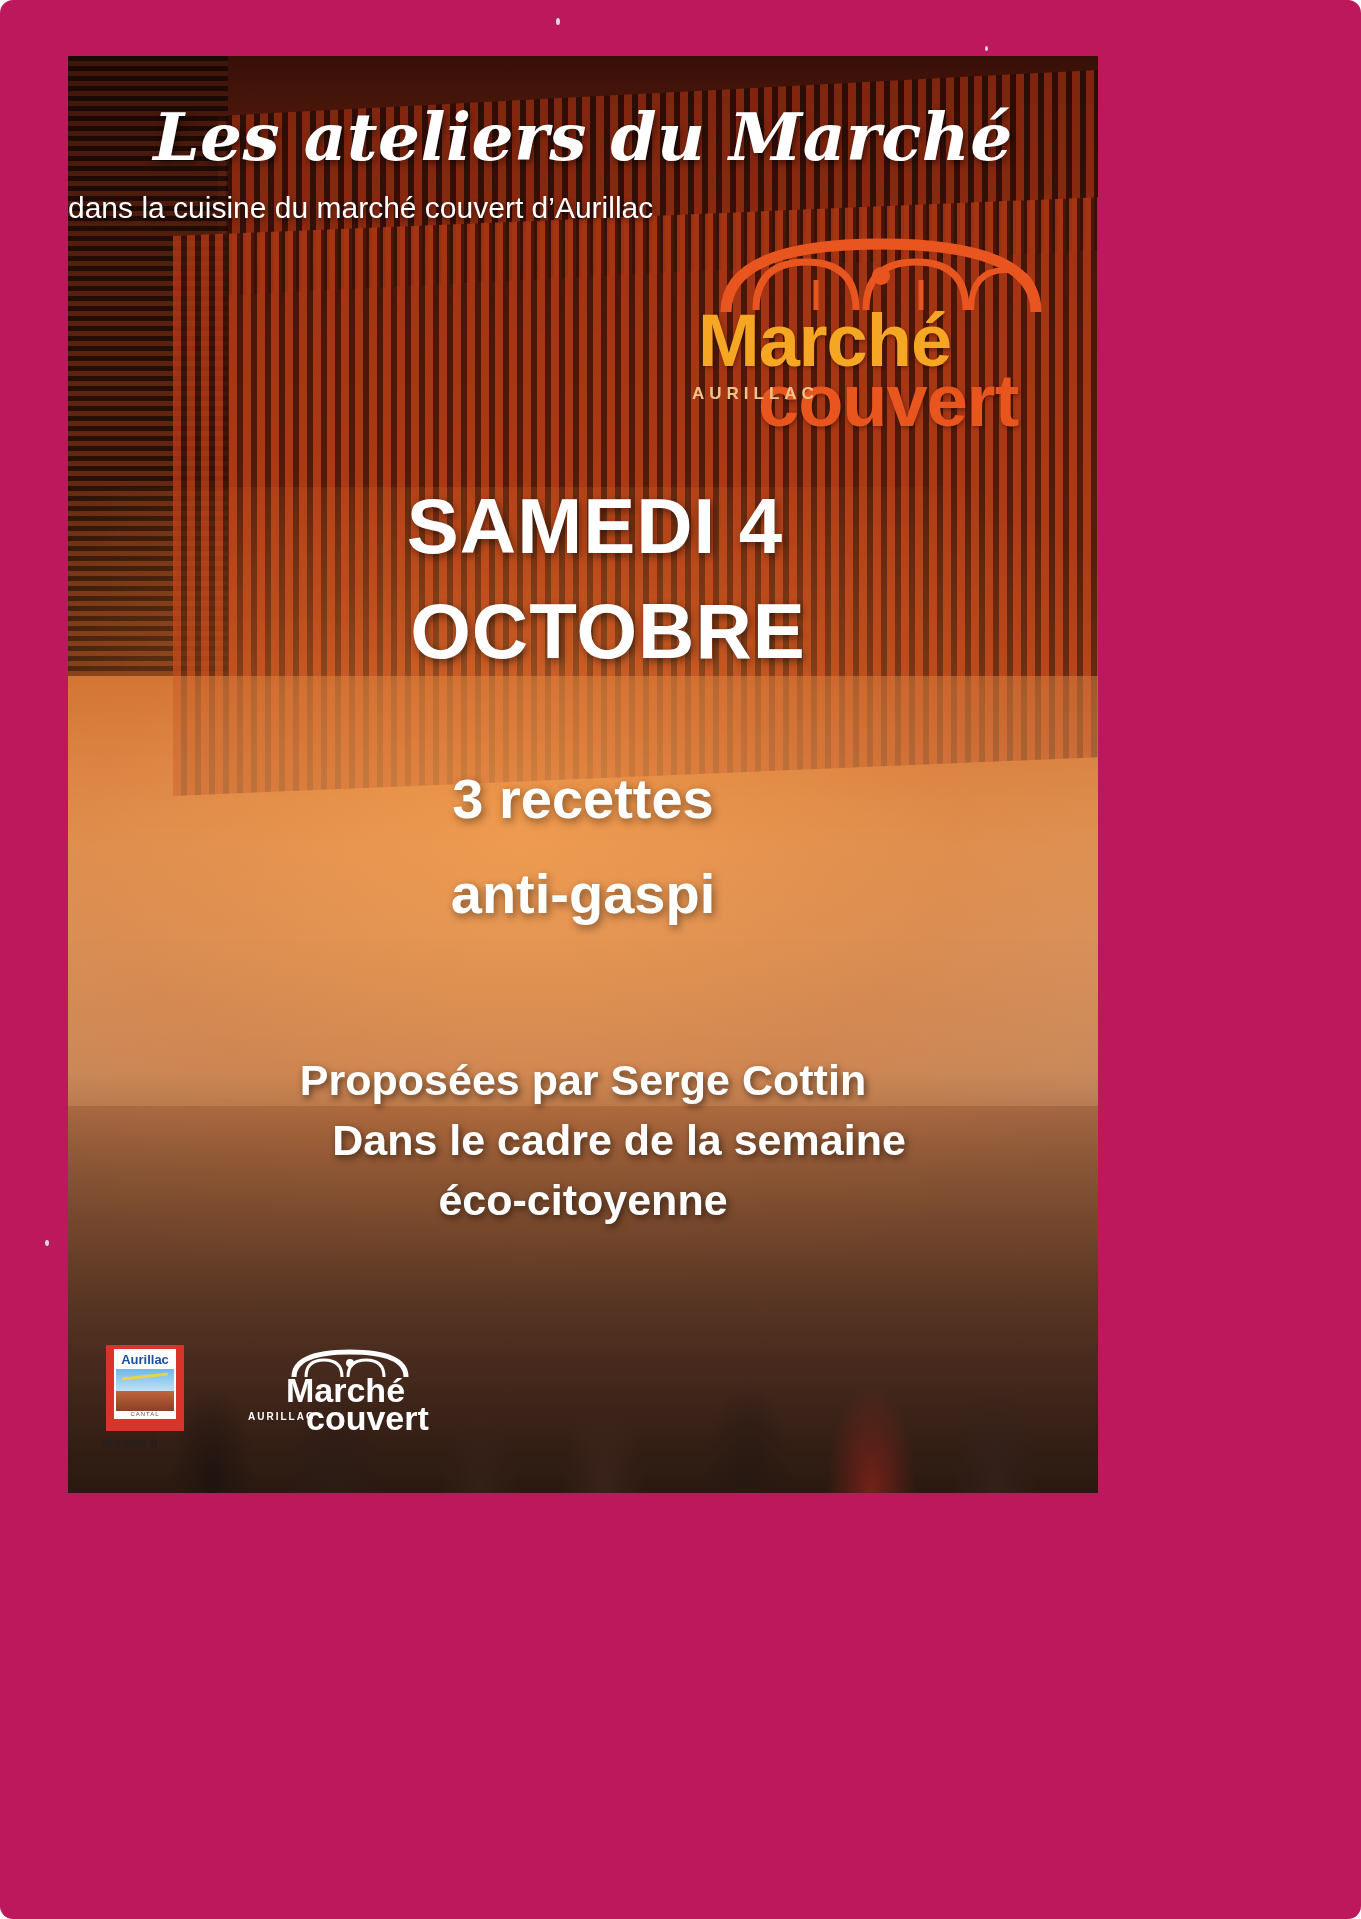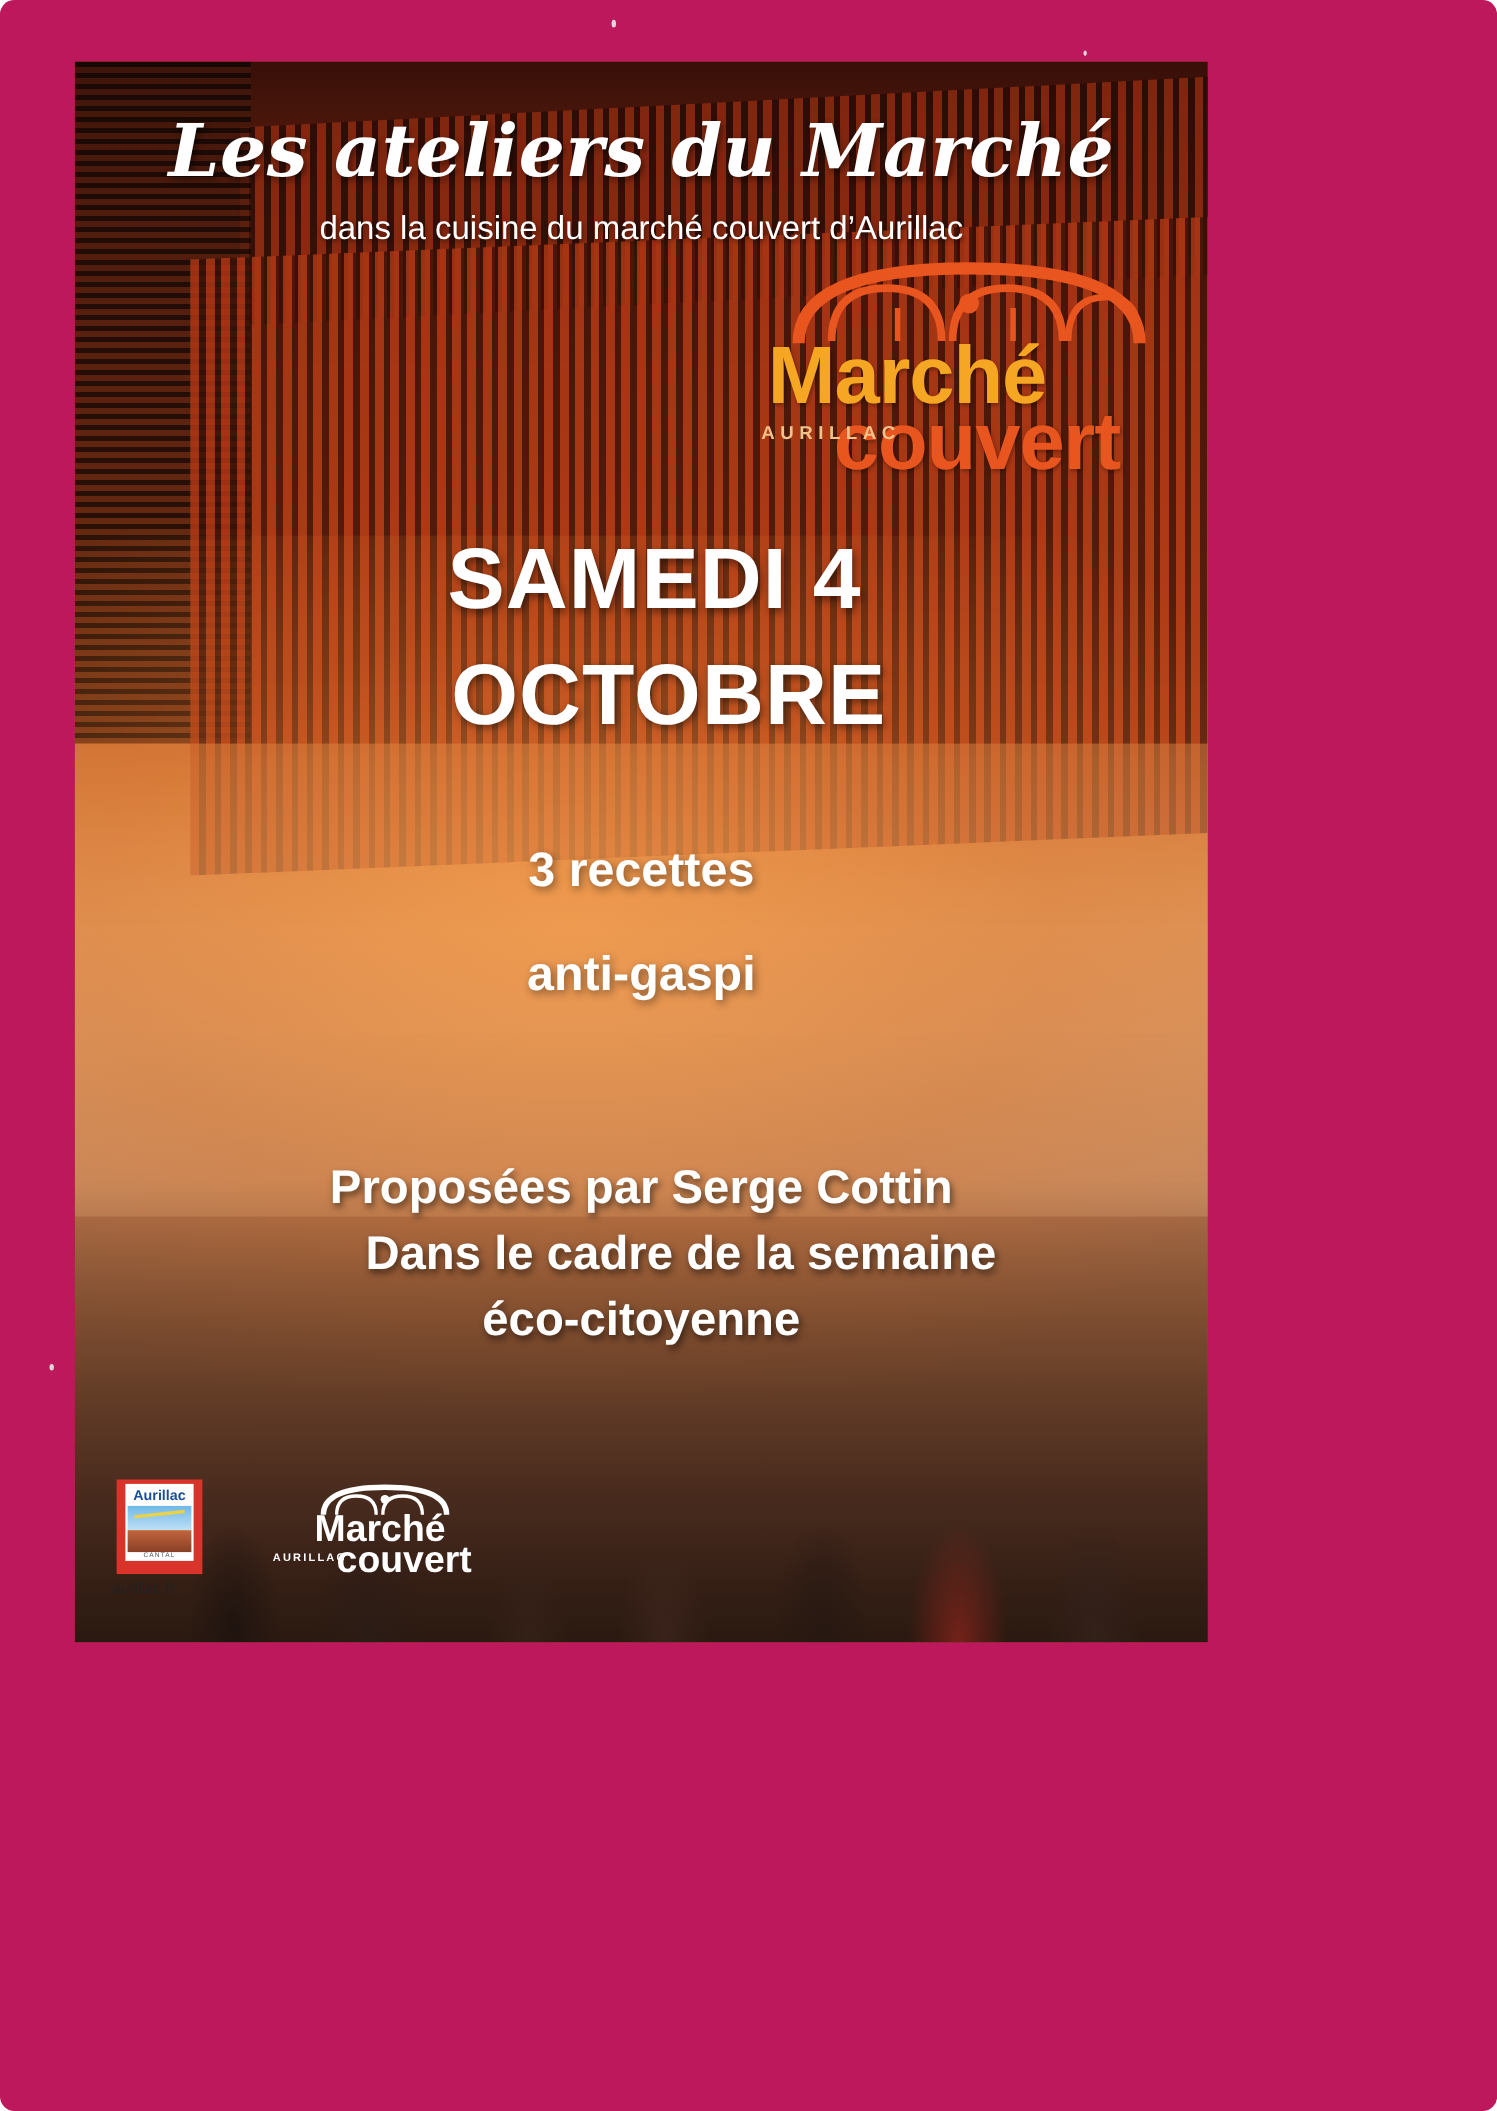--- a/index.html
+++ b/index.html
@@ -165,21 +165,21 @@
     font-weight: bold;
     font-size: 66px;
     letter-spacing: 0.5px;
     text-shadow: 2px 3px 7px rgba(0,0,0,0.55);
   }
   .subtitle {
     position: absolute;
     top: 135px;
     left: 0;
     width: 100%;
-    text-align: center;
+    text-align: left;
     color: #ffffff;
     font-size: 30px;
     font-weight: 500;
     text-shadow: 1px 2px 5px rgba(0,0,0,0.6);
   }
 
   
   .logo-mc {
     position: absolute;
     right: 10px;
@@ -238,21 +238,21 @@
   .date-1 { top: 425px; padding-left: 12px; }
   .date-2 { top: 530px; padding-left: 25px; }
 
   .recipe-line {
     position: absolute;
     left: 0;
     width: 100%;
     text-align: center;
     color: #ffffff;
     font-weight: bold;
-    font-size: 44px;
+    font-size: 56px;
     text-shadow: 2px 3px 8px rgba(0,0,0,0.45);
   }
   .recipe-1 { top: 710px; }
   .recipe-2 { top: 805px; }
 
   .credit-line {
     position: absolute;
     left: 0;
     width: 100%;
     text-align: center;

